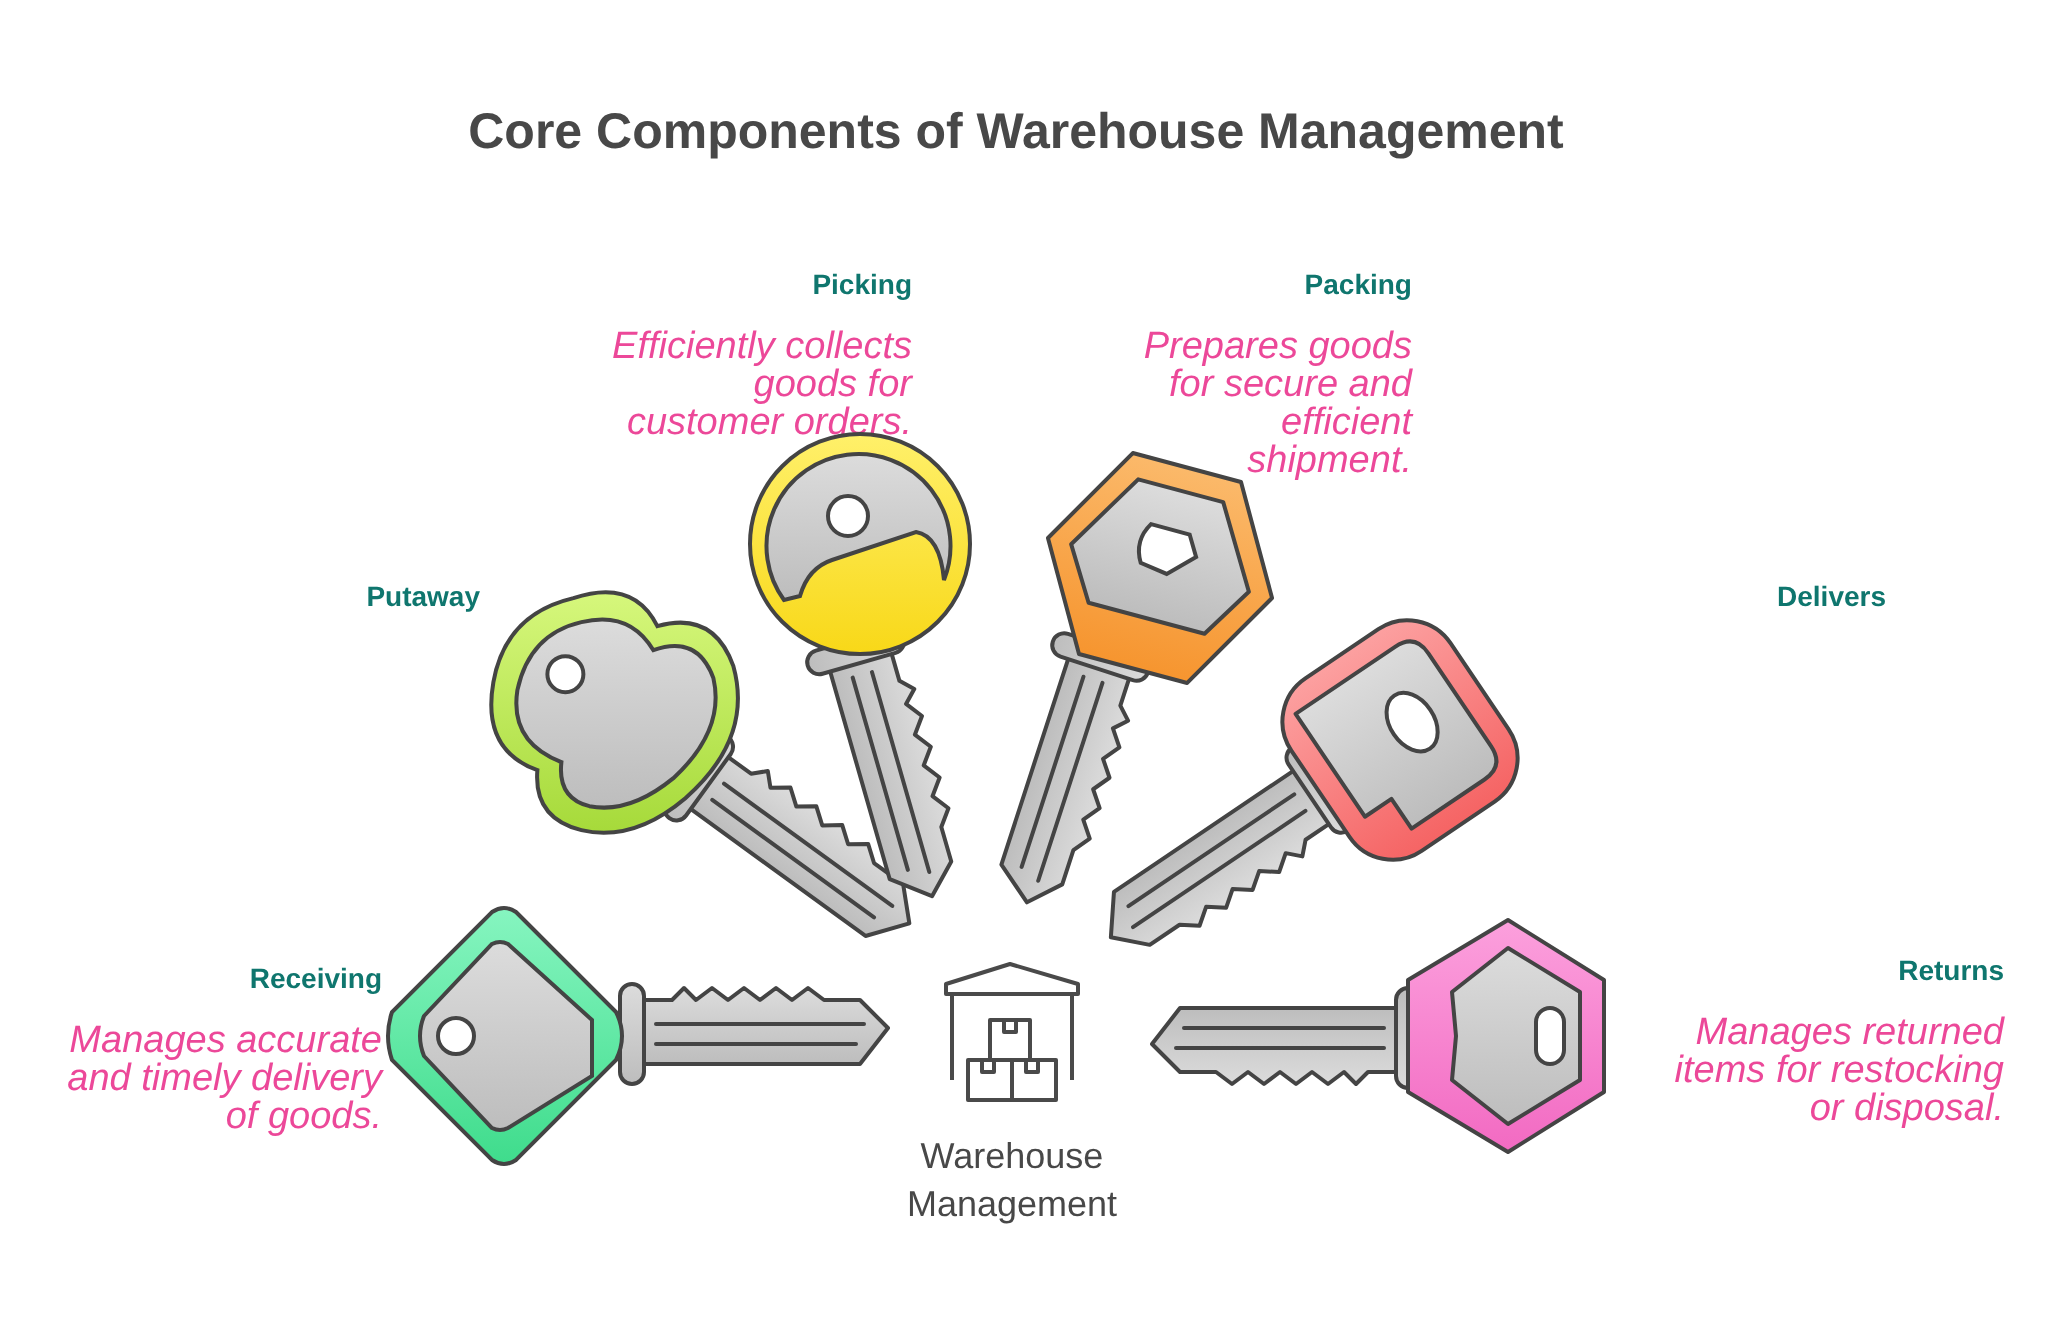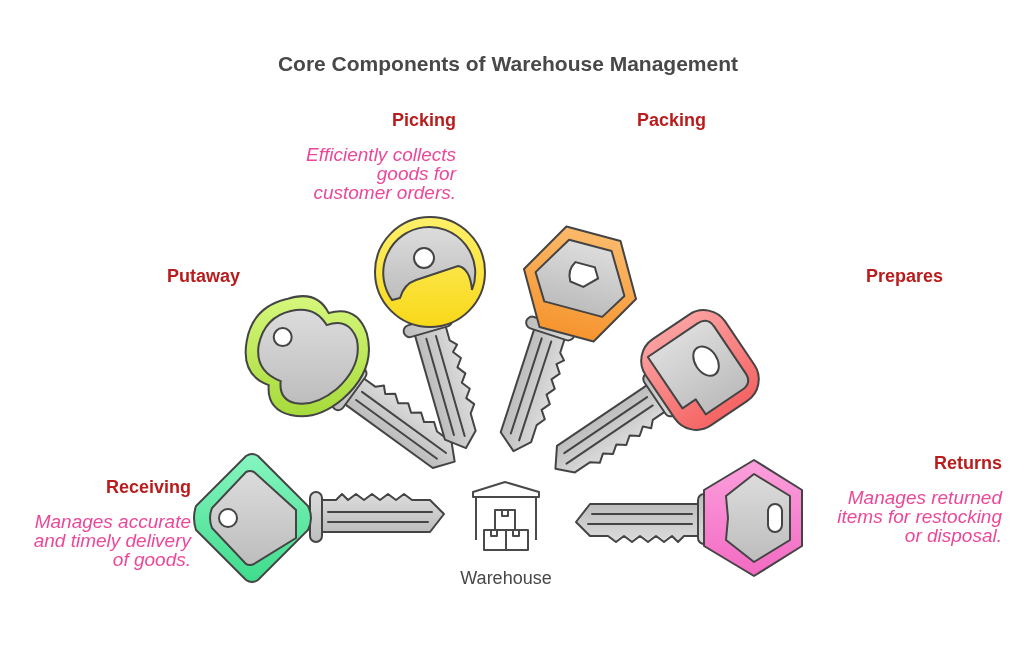--- a/index.html
+++ b/index.html
@@ -1,47 +1,48 @@
 <!DOCTYPE html>
 <html><head>
 <meta charset="utf-8">
 <style>
   html, body { margin:0; padding:0; background:#ffffff; }
   body { width:1024px; height:662px; position:relative; overflow:hidden;
          font-family:"Liberation Sans", "DejaVu Sans", sans-serif; color:#484848; }
   .title { position:absolute; left:0; width:1016px; top:52px; text-align:center;
-           font-size:21px; font-weight:bold; color:#484848; }
+           font-size:25px; font-weight:bold; color:#484848; }
   .label { position:absolute; }
-  .label .h { font-size:18px; font-weight:bold; color:#b91c1c; margin-bottom:14px; }
+  .label .h { font-size:14px; font-weight:bold; color:#0f766e; margin-bottom:14px;margin-top:24px; }
   .label .d { font-size:19px; line-height:19px; color:#ec4899;font-style:italic; }
   .right { text-align:right; }
   .left { text-align:right; }
   svg#keys { position:absolute; left:0; top:0; }
   .center-label { position:absolute; left:426px; top:566px; width:160px; text-align:center;
                   font-size:18px; font-weight:normal; color:#484848; line-height:24px; }
 </style>
 </head>
 <body>
 
 <div class="title">Core Components of Warehouse Management</div>
 
 <div class="label right" style="left:300px; top:110px; width:156px;">
   <div class="h">Picking</div>
   <div class="d">Efficiently collects goods for customer orders.</div>
 </div>
 <div class="label left" style="left:556px; top:110px; width:150px;">
   <div class="h">Packing</div>
+  <div class="d">Prepares goods for secure and efficient shipment.</div>
 </div>
 <div class="label right" style="left:70px; top:266px; width:170px;">
   <div class="h">Putaway</div>
 </div>
 <div class="label left" style="left:773px; top:266px; width:170px;">
-  <div class="h">Prepares</div>
+  <div class="h">Delivers</div>
 </div>
-<div class="label right" style="left:20px; top:477px; width:171px;">
+<div class="label right" style="left:20px; top:457px; width:171px;">
   <div class="h">Receiving</div>
   <div class="d">Manages accurate and timely delivery of goods.</div>
 </div>
 <div class="label left" style="left:822px; top:453px; width:180px;">
   <div class="h">Returns</div>
   <div class="d">Manages returned items for restocking or disposal.</div>
 </div>
 
 <svg id="keys" width="1024" height="662" viewBox="0 0 1024 662">
   <defs>
@@ -144,13 +145,14 @@
     <rect x="502" y="510" width="6" height="6"></rect>
     <rect x="484" y="530" width="22" height="20"></rect>
     <rect x="491" y="530" width="6" height="6"></rect>
     <rect x="506" y="530" width="22" height="20"></rect>
     <rect x="513" y="530" width="6" height="6"></rect>
   </g>
 </svg>
 
 <div class="center-label">
   <div>Warehouse</div>
+  <div>Management</div>
 </div>
 
 </body></html>

